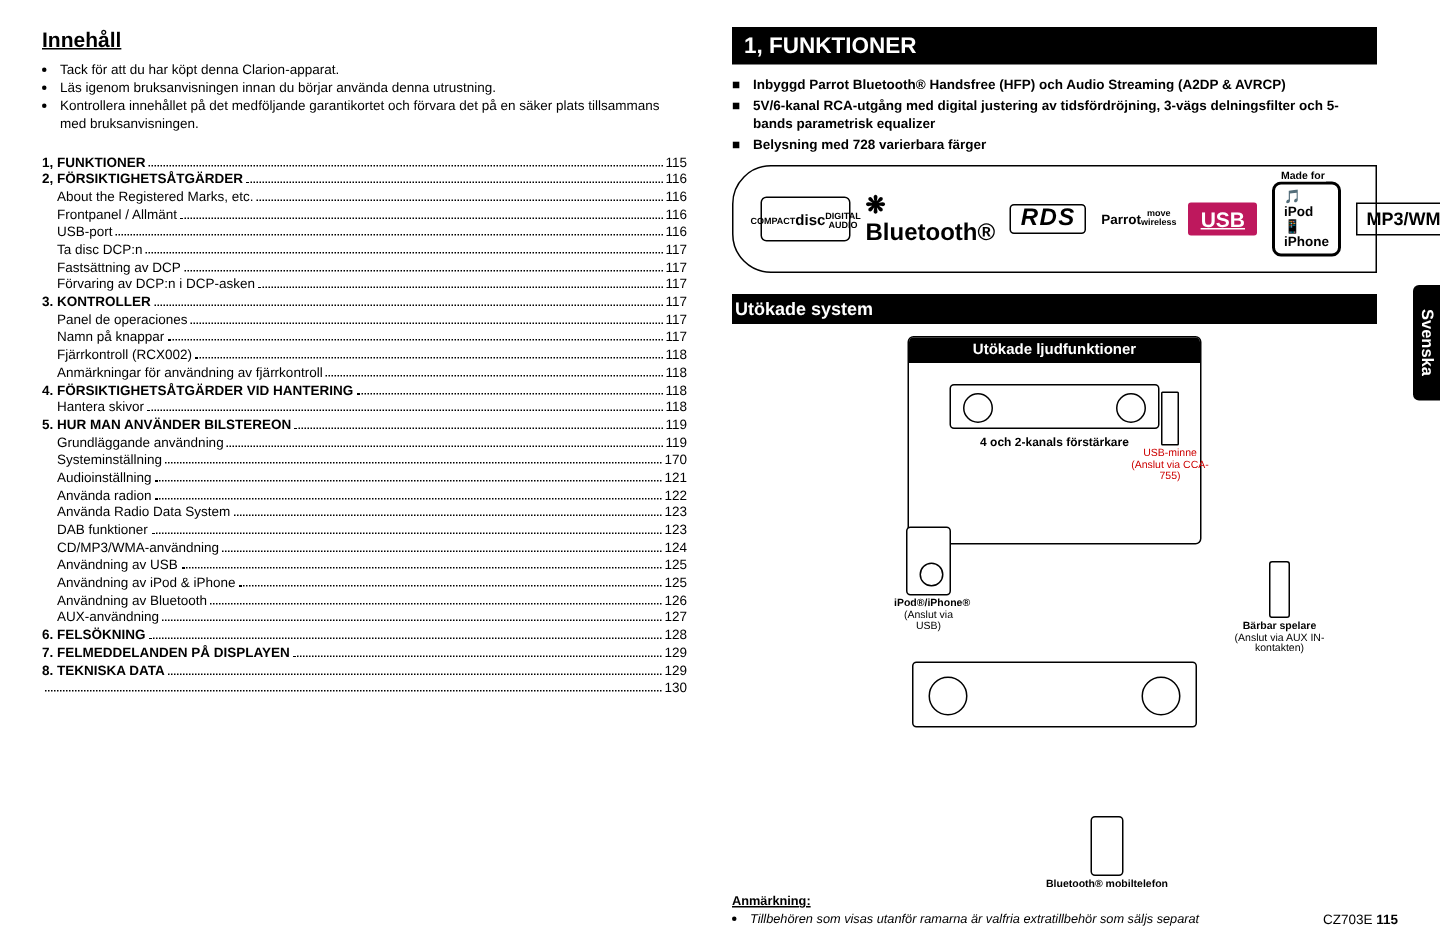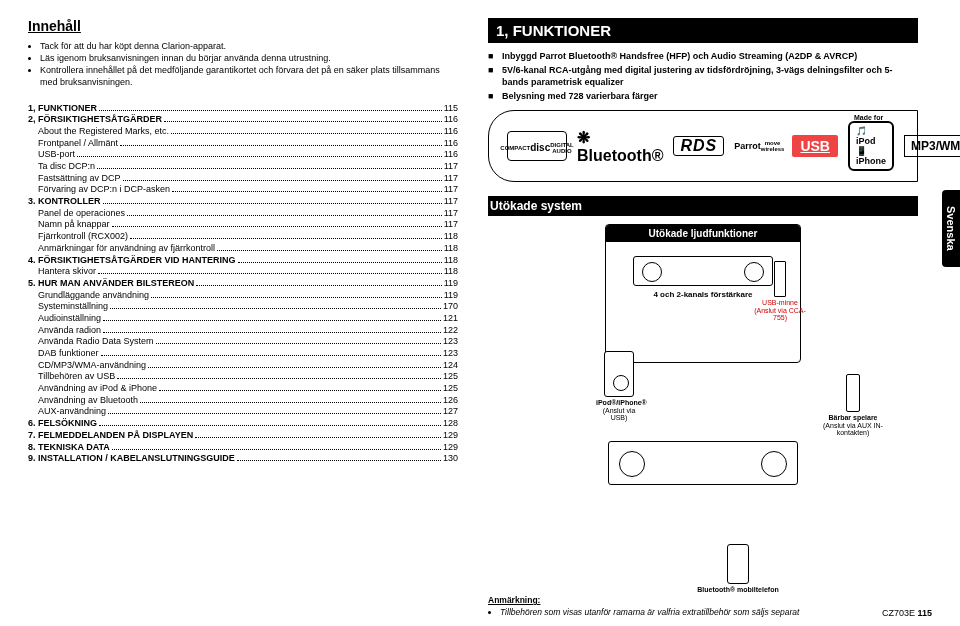--- a/index.html
+++ b/index.html
@@ -53,21 +53,21 @@
     padding: 10px 14px 10px 18px;
     margin-top: 8px;
     display:flex; flex-direction:row; gap:8px;
   }
   .logorow { display:flex; align-items:center; justify-content:space-between; gap:10px; }
   .logo { display:inline-flex; align-items:center; justify-content:center; font-weight:bold; }
   .cd { width:60px; height:30px; border:1px solid #000; border-radius:4px; font-size:6px; text-align:center; line-height:1; padding-top:3px; }
   .bt { font-size:16px; }
   .rds { border:1px solid #000; border-radius:3px; font-size:16px; font-style:italic; padding:0 6px; font-weight:900; letter-spacing:1px;}
   .parrot { font-size:9px; text-align:center; }
-  .usb { background:#ef4444; color:#fff; padding:3px 8px; font-size:14px; border-radius:2px;text-decoration:underline; }
+  .usb { background:#be185d; color:#fff; padding:3px 8px; font-size:14px; border-radius:2px;text-decoration:underline; }
   .ipod { border:2px solid #000; border-radius:6px; padding:3px 6px; font-size:9px; position:relative; }
   .ipod .made { position:absolute; top:-9px; left:3px; font-size:7px; background:#fff; padding:0 1px; }
   .mp3 { border:1px solid #000; padding:3px 6px; font-size:12px; font-weight:bold; }
 
   .expand-wrap { border:1px solid #000; margin-top:6px; border-radius:4px; position:relative; }
   .expand-head { background:#000; color:#fff; font-size:10px; font-weight:bold; text-align:center; padding:3px 4px; border-radius:3px 3px 0 0; }
   .expand-body { padding:8px 10px 10px 10px; position:relative; min-height:120px; }
   .unit { width: 140px; height: 30px; border:1px solid #000; border-radius:3px; margin:6px auto 4px auto; position:relative; }
   .unit::before { content:""; position:absolute; left:8px; top:5px; width:18px; height:18px; border:1px solid #000; border-radius:50%; }
   .unit::after { content:""; position:absolute; right:8px; top:5px; width:18px; height:18px; border:1px solid #000; border-radius:50%; }
@@ -232,21 +232,21 @@
           <span class="toc-label">DAB funktioner</span>
           <span class="toc-fill"></span>
           <span class="toc-page">123</span>
         </div>
         <div class="toc-line sub">
           <span class="toc-label">CD/MP3/WMA-användning</span>
           <span class="toc-fill"></span>
           <span class="toc-page">124</span>
         </div>
         <div class="toc-line sub">
-          <span class="toc-label">Tillbehören av USB</span>
+          <span class="toc-label">Användning av USB</span>
           <span class="toc-fill"></span>
           <span class="toc-page">125</span>
         </div>
         <div class="toc-line sub">
           <span class="toc-label">Användning av iPod &amp; iPhone</span>
           <span class="toc-fill"></span>
           <span class="toc-page">125</span>
         </div>
         <div class="toc-line sub">
           <span class="toc-label">Användning av Bluetooth</span>
@@ -267,21 +267,20 @@
           <span class="toc-label">7. FELMEDDELANDEN PÅ DISPLAYEN</span>
           <span class="toc-fill"></span>
           <span class="toc-page">129</span>
         </div>
         <div class="toc-line bold">
           <span class="toc-label">8. TEKNISKA DATA</span>
           <span class="toc-fill"></span>
           <span class="toc-page">129</span>
         </div>
         <div class="toc-line bold">
-          <span class="toc-label">9. INSTALLATION / KABELANSLUTNINGSGUIDE</span>
           <span class="toc-fill"></span>
           <span class="toc-page">130</span>
         </div>
       </div>
   </div>
 
   <div class="right relwrap">
     <div class="inverse-head">1, FUNKTIONER</div>
     <ul class="feat">
       <li><b>Inbyggd Parrot Bluetooth® Handsfree (HFP) och Audio Streaming (A2DP &amp; AVRCP)</b></li>

